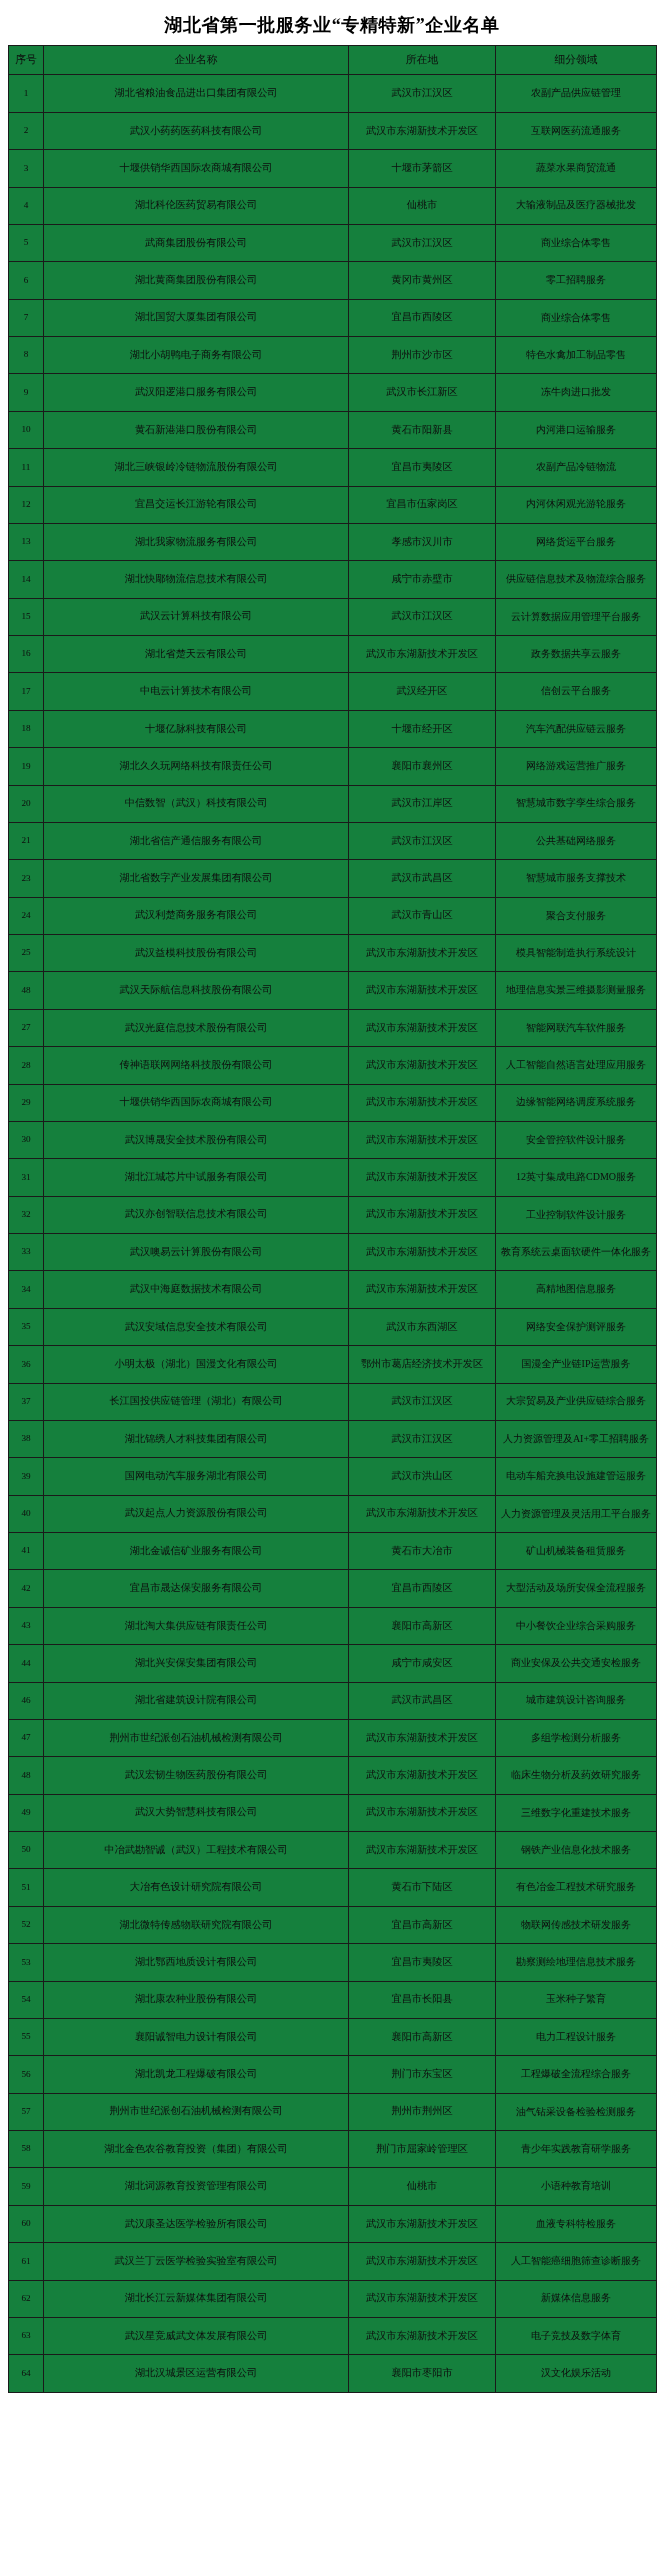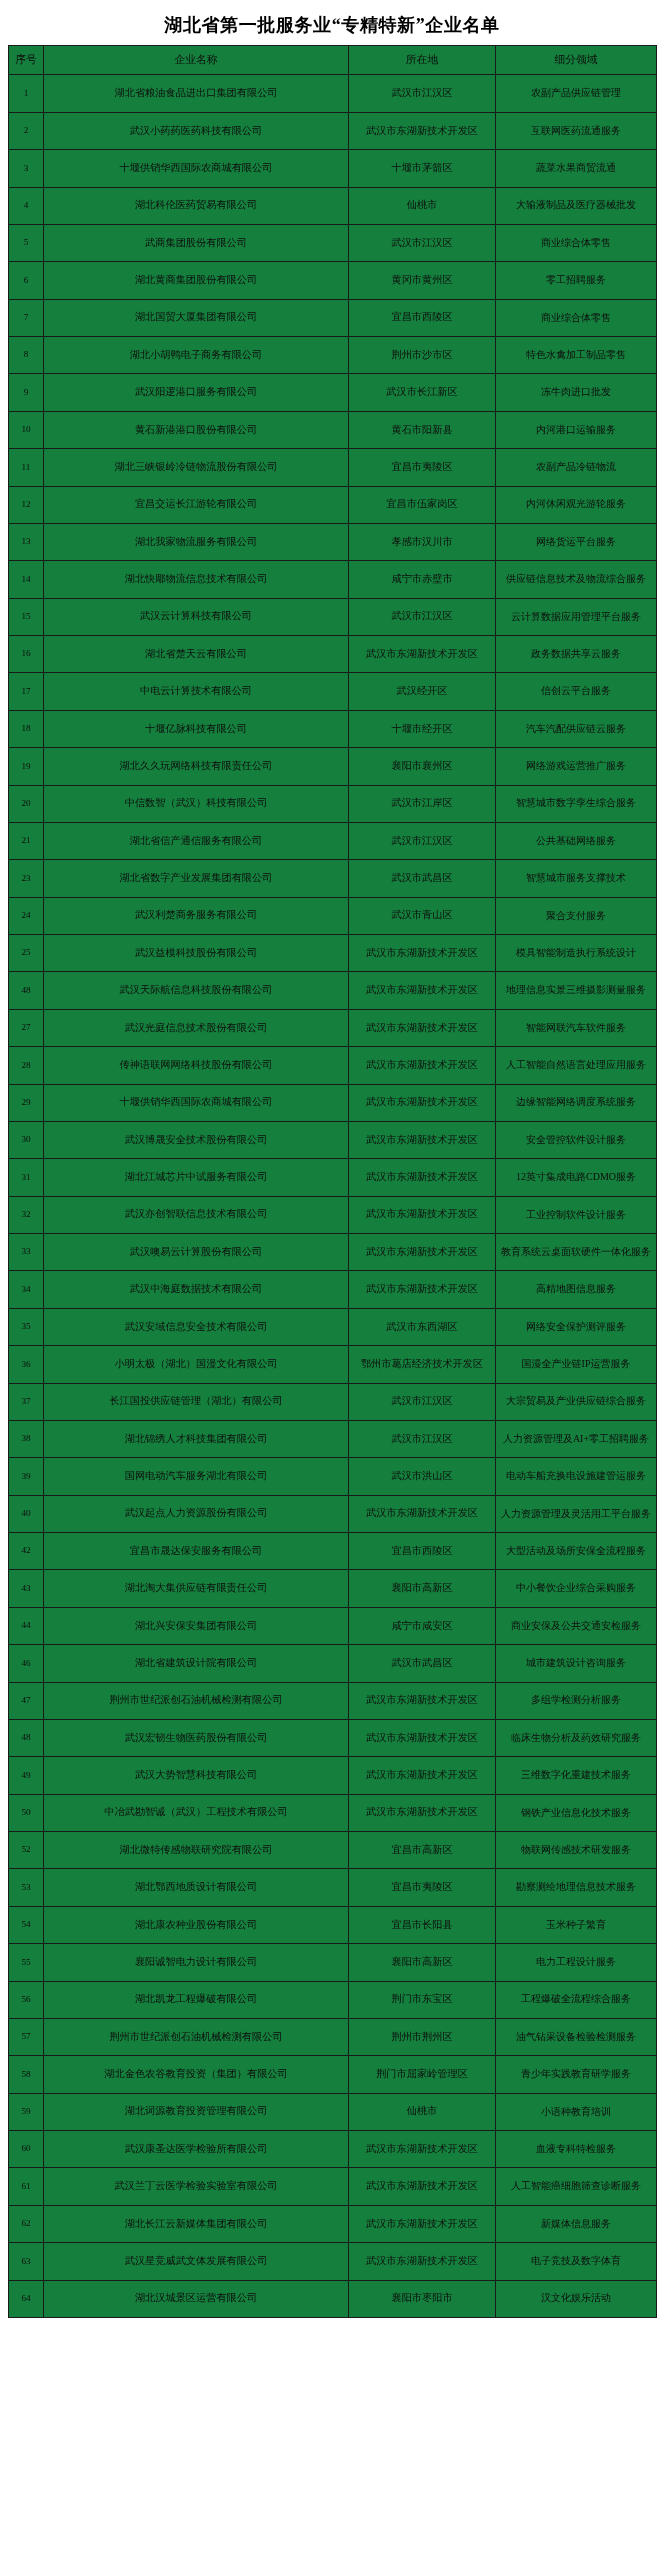--- a/index.html
+++ b/index.html
@@ -327,20 +327,26 @@
           <td class="loc-cell">武汉市洪山区</td>
           <td class="field-cell">电动车船充换电设施建管运服务</td>
         </tr>
         <tr>
           <td class="no-cell">40</td>
           <td class="name-cell">武汉起点人力资源股份有限公司</td>
           <td class="loc-cell">武汉市东湖新技术开发区</td>
           <td class="field-cell">人力资源管理及灵活用工平台服务</td>
         </tr>
         <tr>
+          <td class="no-cell">41</td>
+          <td class="name-cell">湖北金诚信矿业服务有限公司</td>
+          <td class="loc-cell">黄石市大冶市</td>
+          <td class="field-cell">矿山机械装备租赁服务</td>
+        </tr>
+        <tr>
           <td class="no-cell">42</td>
           <td class="name-cell">宜昌市晟达保安服务有限公司</td>
           <td class="loc-cell">宜昌市西陵区</td>
           <td class="field-cell">大型活动及场所安保全流程服务</td>
         </tr>
         <tr>
           <td class="no-cell">43</td>
           <td class="name-cell">湖北淘大集供应链有限责任公司</td>
           <td class="loc-cell">襄阳市高新区</td>
           <td class="field-cell">中小餐饮企业综合采购服务</td>
@@ -375,20 +381,26 @@
           <td class="loc-cell">武汉市东湖新技术开发区</td>
           <td class="field-cell">三维数字化重建技术服务</td>
         </tr>
         <tr>
           <td class="no-cell">50</td>
           <td class="name-cell">中冶武勘智诚（武汉）工程技术有限公司</td>
           <td class="loc-cell">武汉市东湖新技术开发区</td>
           <td class="field-cell">钢铁产业信息化技术服务</td>
         </tr>
         <tr>
+          <td class="no-cell">51</td>
+          <td class="name-cell">大冶有色设计研究院有限公司</td>
+          <td class="loc-cell">黄石市下陆区</td>
+          <td class="field-cell">有色冶金工程技术研究服务</td>
+        </tr>
+        <tr>
           <td class="no-cell">52</td>
           <td class="name-cell">湖北微特传感物联研究院有限公司</td>
           <td class="loc-cell">宜昌市高新区</td>
           <td class="field-cell">物联网传感技术研发服务</td>
         </tr>
         <tr>
           <td class="no-cell">53</td>
           <td class="name-cell">湖北鄂西地质设计有限公司</td>
           <td class="loc-cell">宜昌市夷陵区</td>
           <td class="field-cell">勘察测绘地理信息技术服务</td>

